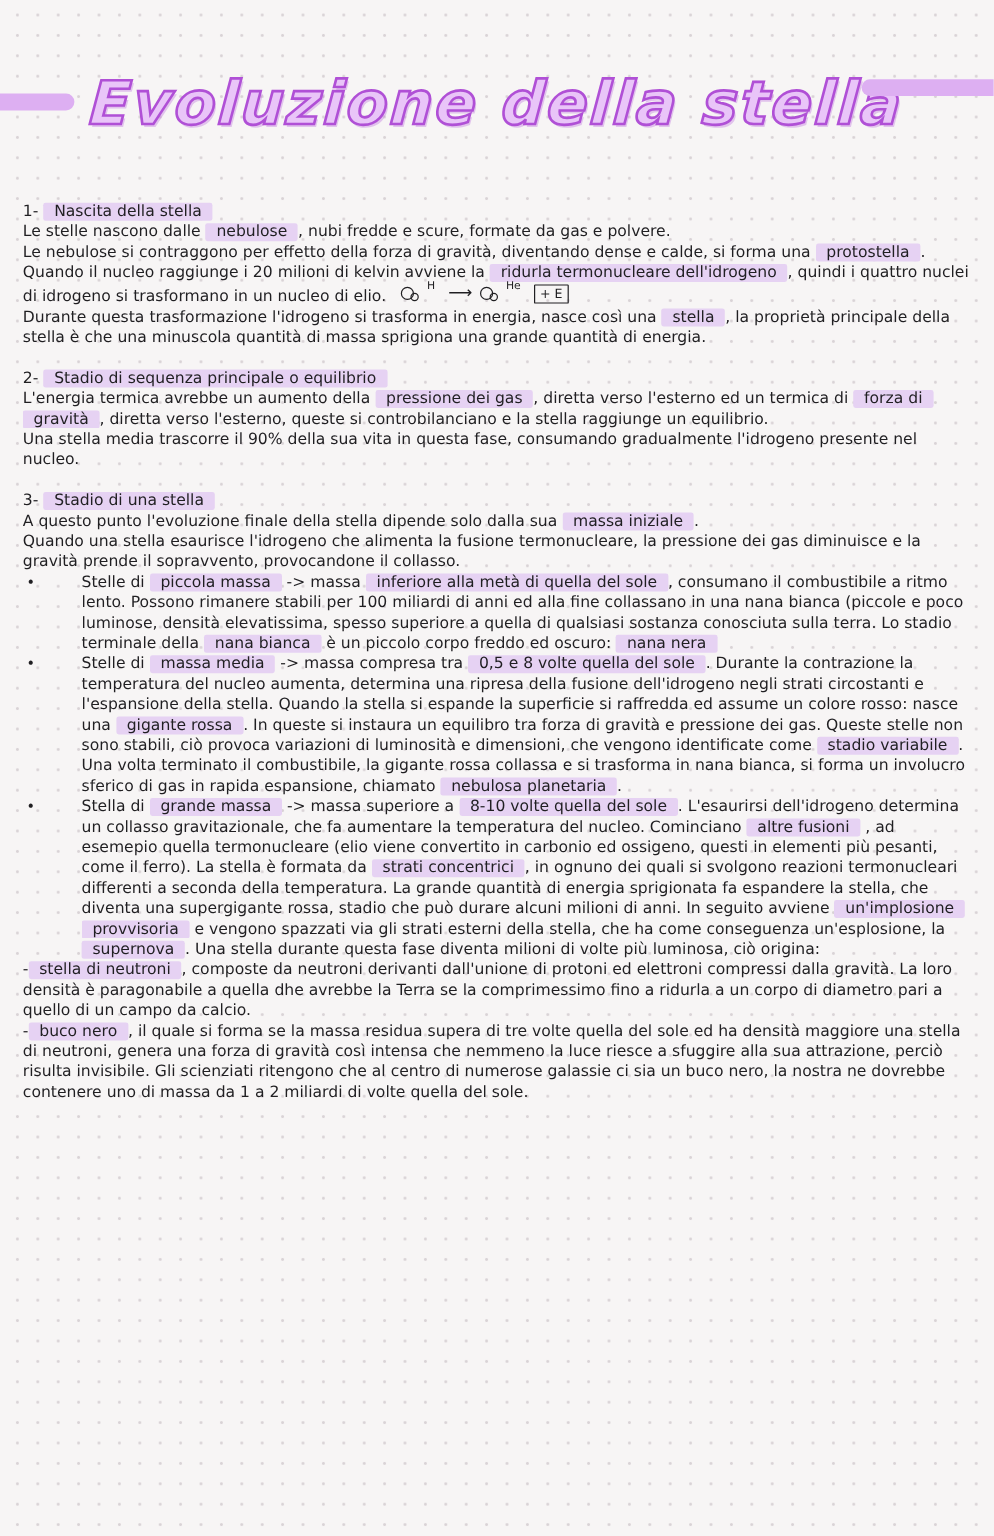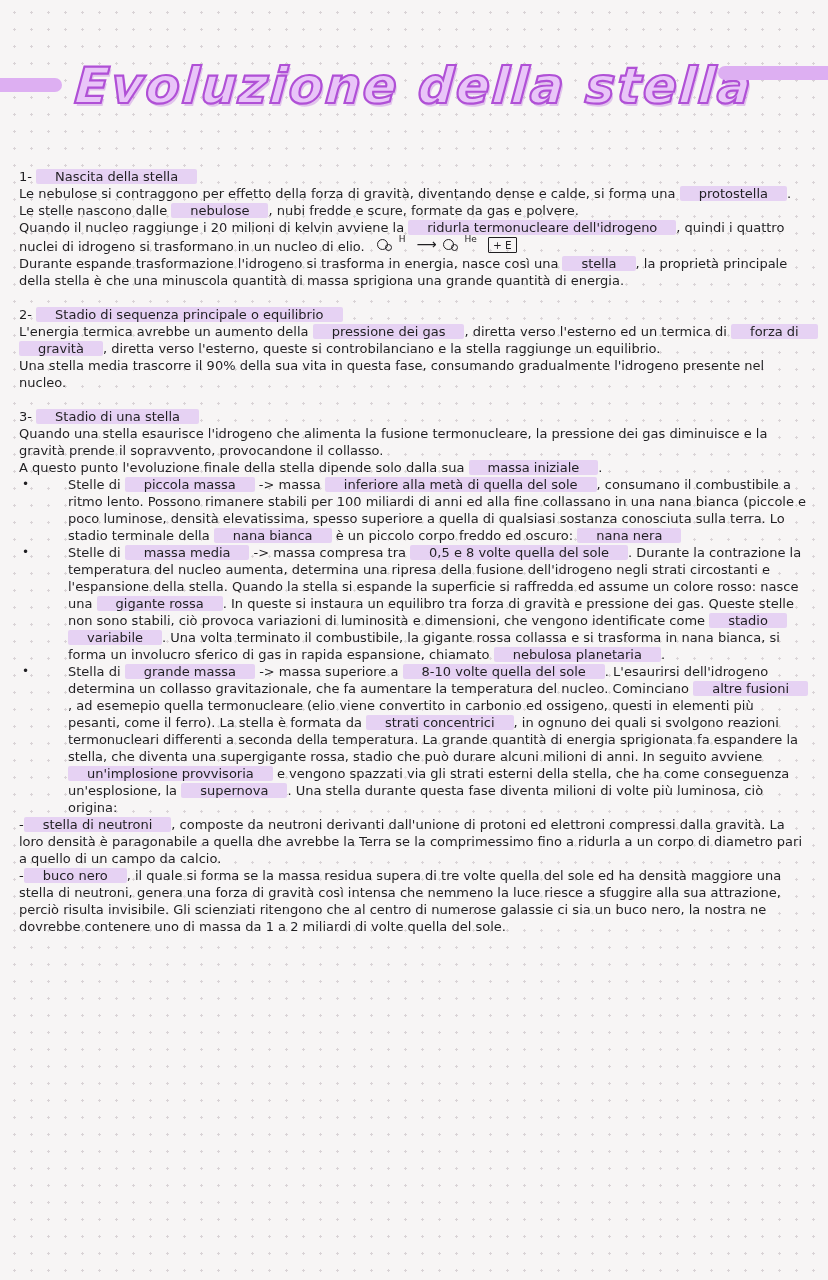--- a/index.html
+++ b/index.html
@@ -32,21 +32,21 @@
     letter-spacing:2px;line-height:92px;
     color:var(--accent-fill);
     -webkit-text-stroke:2.2px var(--accent-stroke);
     text-shadow:2px 3px 0 rgba(176,80,214,.30);
     transform:skewX(-4deg);
   }
   
   .content{padding:28px 19px 0 19px;font-size:13px;line-height:17px;}
   .content section{margin:0 0 17px 0;}
   .content p{margin:0;}
-  .hl{background:var(--highlight);border-radius:2px;padding:0 19px;box-decoration-break:clone;text-align:right;-webkit-box-decoration-break:clone;}
+  .hl{background:var(--highlight);border-radius:2px;padding:0 9px;box-decoration-break:clone;text-align:right;-webkit-box-decoration-break:clone;}
   .bullet{display:flex;}
   .bullet .dot{flex:0 0 46px;padding-left:3px;font-size:12px;}
   .bullet .btext{flex:1;}
   
   .equation{display:inline-flex;align-items:center;gap:7px;margin-left:12px;vertical-align:-1px;white-space:nowrap;}
   .atoms{position:relative;display:inline-block;width:19px;height:14px;}
   .atoms .c1{position:absolute;left:0;top:1px;width:9px;height:9px;border:1.7px solid var(--ink);border-radius:50%;}
   .atoms .c2{position:absolute;left:8px;top:6px;width:5.5px;height:5.5px;border:1.7px solid var(--ink);border-radius:50%;}
   .iso{font-size:9px;position:relative;top:-5px;left:-4px;}
   .rx-arrow{font-size:14px;letter-spacing:-1px;}
@@ -60,51 +60,51 @@
   <header class="title-row">
     <span class="title-bar left"></span>
     <h1 class="title-text">Evoluzione della stella</h1>
     <span class="title-bar right"></span>
   </header>
 
   <main class="content">
 
     <section>
       <p><span><span>1- </span><span class="hl">Nascita della stella</span></span></p>
+      <p><span><span>Le stelle nascono dalle </span><span class="hl">nebulose</span><span>, nubi fredde e scure, formate da gas e polvere.</span></span></p>
       <p><span><span>Le nebulose si contraggono per effetto della forza di gravità, diventando dense e calde, si forma una </span><span class="hl">protostella</span><span>.</span></span></p>
-      <p><span><span>Le stelle nascono dalle </span><span class="hl">nebulose</span><span>, nubi fredde e scure, formate da gas e polvere.</span></span></p>
       <p>
         <span><span>Quando il nucleo raggiunge i 20 milioni di kelvin avviene la </span><span class="hl">ridurla termonucleare dell'idrogeno</span><span>, quindi i quattro nuclei di idrogeno si trasformano in un nucleo di elio.</span></span><span class="equation">
             <span class="atoms">
               <span class="c1"></span>
               <span class="c2"></span>
             </span>
             <span class="iso">H</span>
             <span class="rx-arrow">⟶</span>
             <span class="atoms">
               <span class="c1"></span>
               <span class="c2"></span>
             </span>
             <span class="iso">He</span>
             <span class="energy-box">+ E</span>
           </span>
       </p>
-      <p><span><span>Durante espande trasformazione l'idrogeno si trasforma in energia, nasce così una </span><span class="hl">stella</span><span>, la proprietà principale della stella è che una minuscola quantità di massa sprigiona una grande quantità di energia.</span></span></p>
+      <p><span><span>Durante questa trasformazione l'idrogeno si trasforma in energia, nasce così una </span><span class="hl">stella</span><span>, la proprietà principale della stella è che una minuscola quantità di massa sprigiona una grande quantità di energia.</span></span></p>
     </section>
 
     <section>
       <p><span><span>2- </span><span class="hl">Stadio di sequenza principale o equilibrio</span></span></p>
       <p><span><span>L'energia termica avrebbe un aumento della </span><span class="hl">pressione dei gas</span><span>, diretta verso l'esterno ed un termica di </span><span class="hl">forza di gravità</span><span>, diretta verso l'esterno, queste si controbilanciano e la stella raggiunge un equilibrio.</span></span></p>
       <p><span><span>Una stella media trascorre il 90% della sua vita in questa fase, consumando gradualmente l'idrogeno presente nel nucleo.</span></span></p>
     </section>
 
     <section>
       <p><span><span>3- </span><span class="hl">Stadio di una stella</span></span></p>
+      <p><span><span>A questo punto l'evoluzione finale della stella dipende solo dalla sua </span><span class="hl">massa iniziale</span><span>.</span></span></p>
       <p><span><span>Quando una stella esaurisce l'idrogeno che alimenta la fusione termonucleare, la pressione dei gas diminuisce e la gravità prende il sopravvento, provocandone il collasso.</span></span></p>
-      <p><span><span>A questo punto l'evoluzione finale della stella dipende solo dalla sua </span><span class="hl">massa iniziale</span><span>.</span></span></p>
 
       <div class="bullet">
         <span class="dot">•</span>
         <span class="btext"><span>Stelle di </span><span class="hl">piccola massa</span><span> -&gt; massa </span><span class="hl">inferiore alla metà di quella del sole</span><span>, consumano il combustibile a ritmo lento. Possono rimanere stabili per 100 miliardi di anni ed alla fine collassano in una nana bianca (piccole e poco luminose, densità elevatissima, spesso superiore a quella di qualsiasi sostanza conosciuta sulla terra. Lo stadio terminale della </span><span class="hl">nana bianca</span><span> è un piccolo corpo freddo ed oscuro: </span><span class="hl">nana nera</span></span>
       </div>
       <div class="bullet">
         <span class="dot">•</span>
         <span class="btext"><span>Stelle di </span><span class="hl">massa media</span><span> -&gt; massa compresa tra </span><span class="hl">0,5 e 8 volte quella del sole</span><span>. Durante la contrazione la temperatura del nucleo aumenta, determina una ripresa della fusione dell'idrogeno negli strati circostanti e l'espansione della stella. Quando la stella si espande la superficie si raffredda ed assume un colore rosso: nasce una </span><span class="hl">gigante rossa</span><span>. In queste si instaura un equilibro tra forza di gravità e pressione dei gas. Queste stelle non sono stabili, ciò provoca variazioni di luminosità e dimensioni, che vengono identificate come </span><span class="hl">stadio variabile</span><span>. Una volta terminato il combustibile, la gigante rossa collassa e si trasforma in nana bianca, si forma un involucro sferico di gas in rapida espansione, chiamato </span><span class="hl">nebulosa planetaria</span><span>.</span></span>
       </div>
       <div class="bullet">

